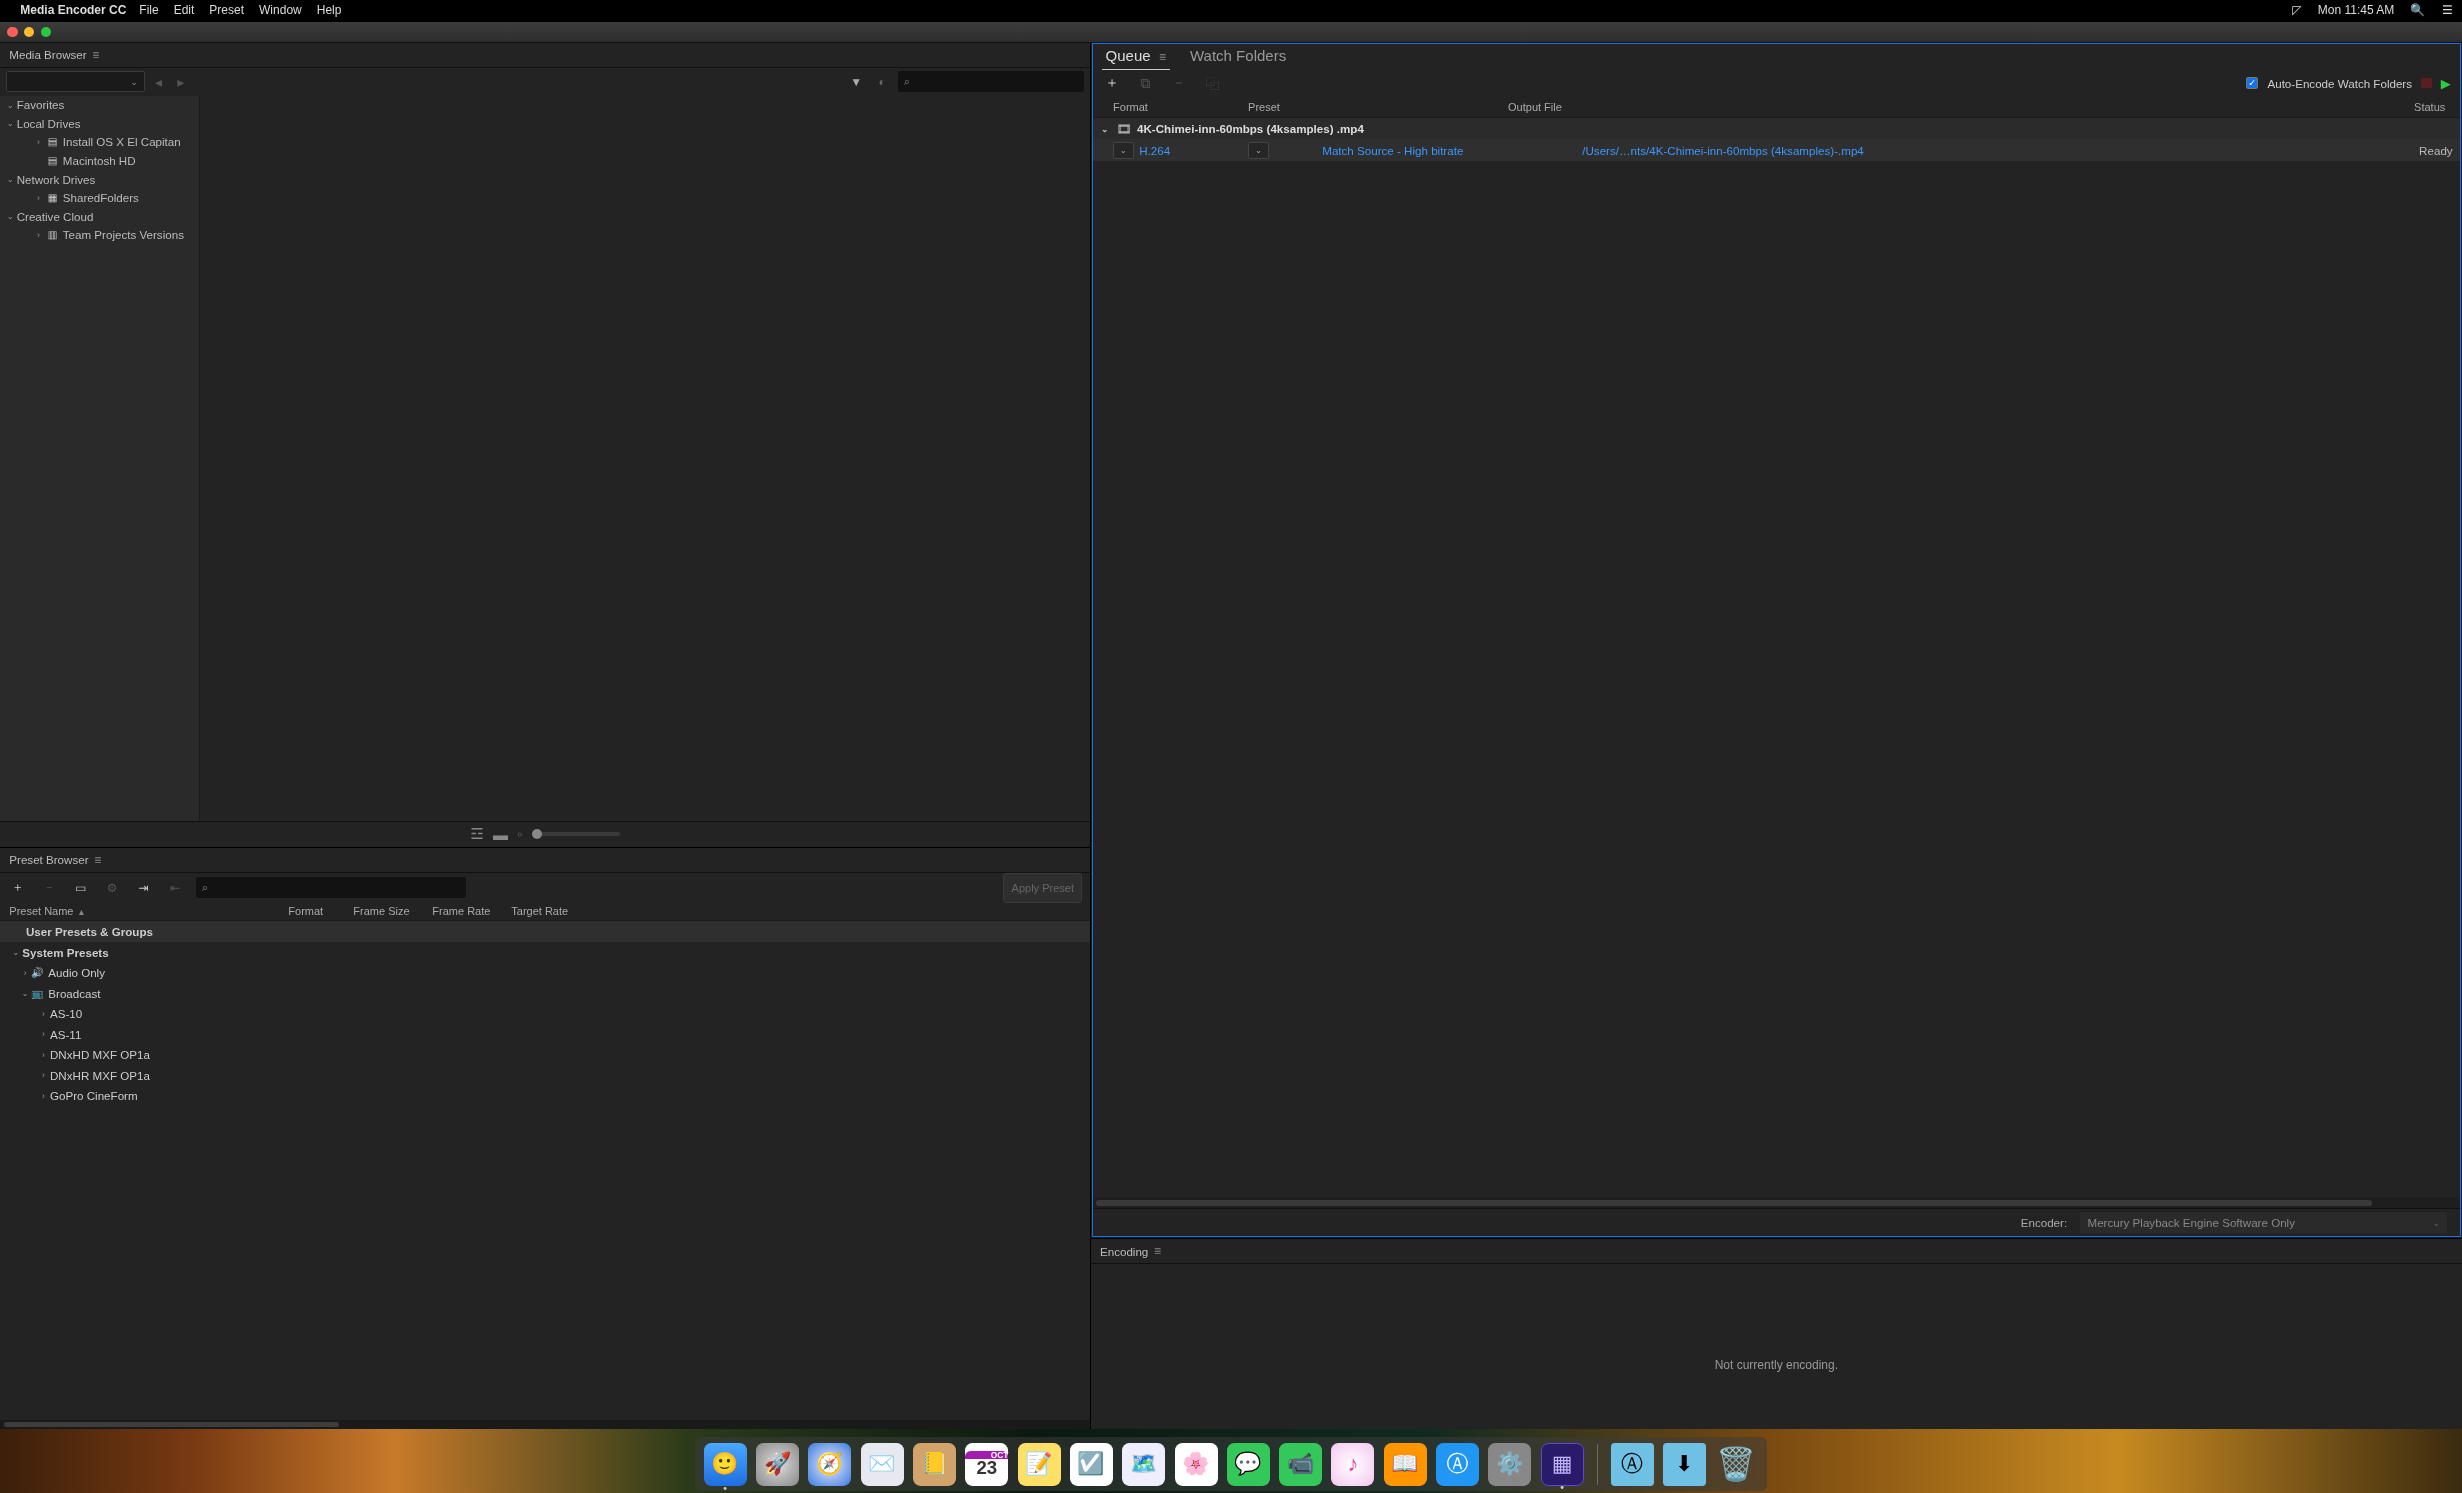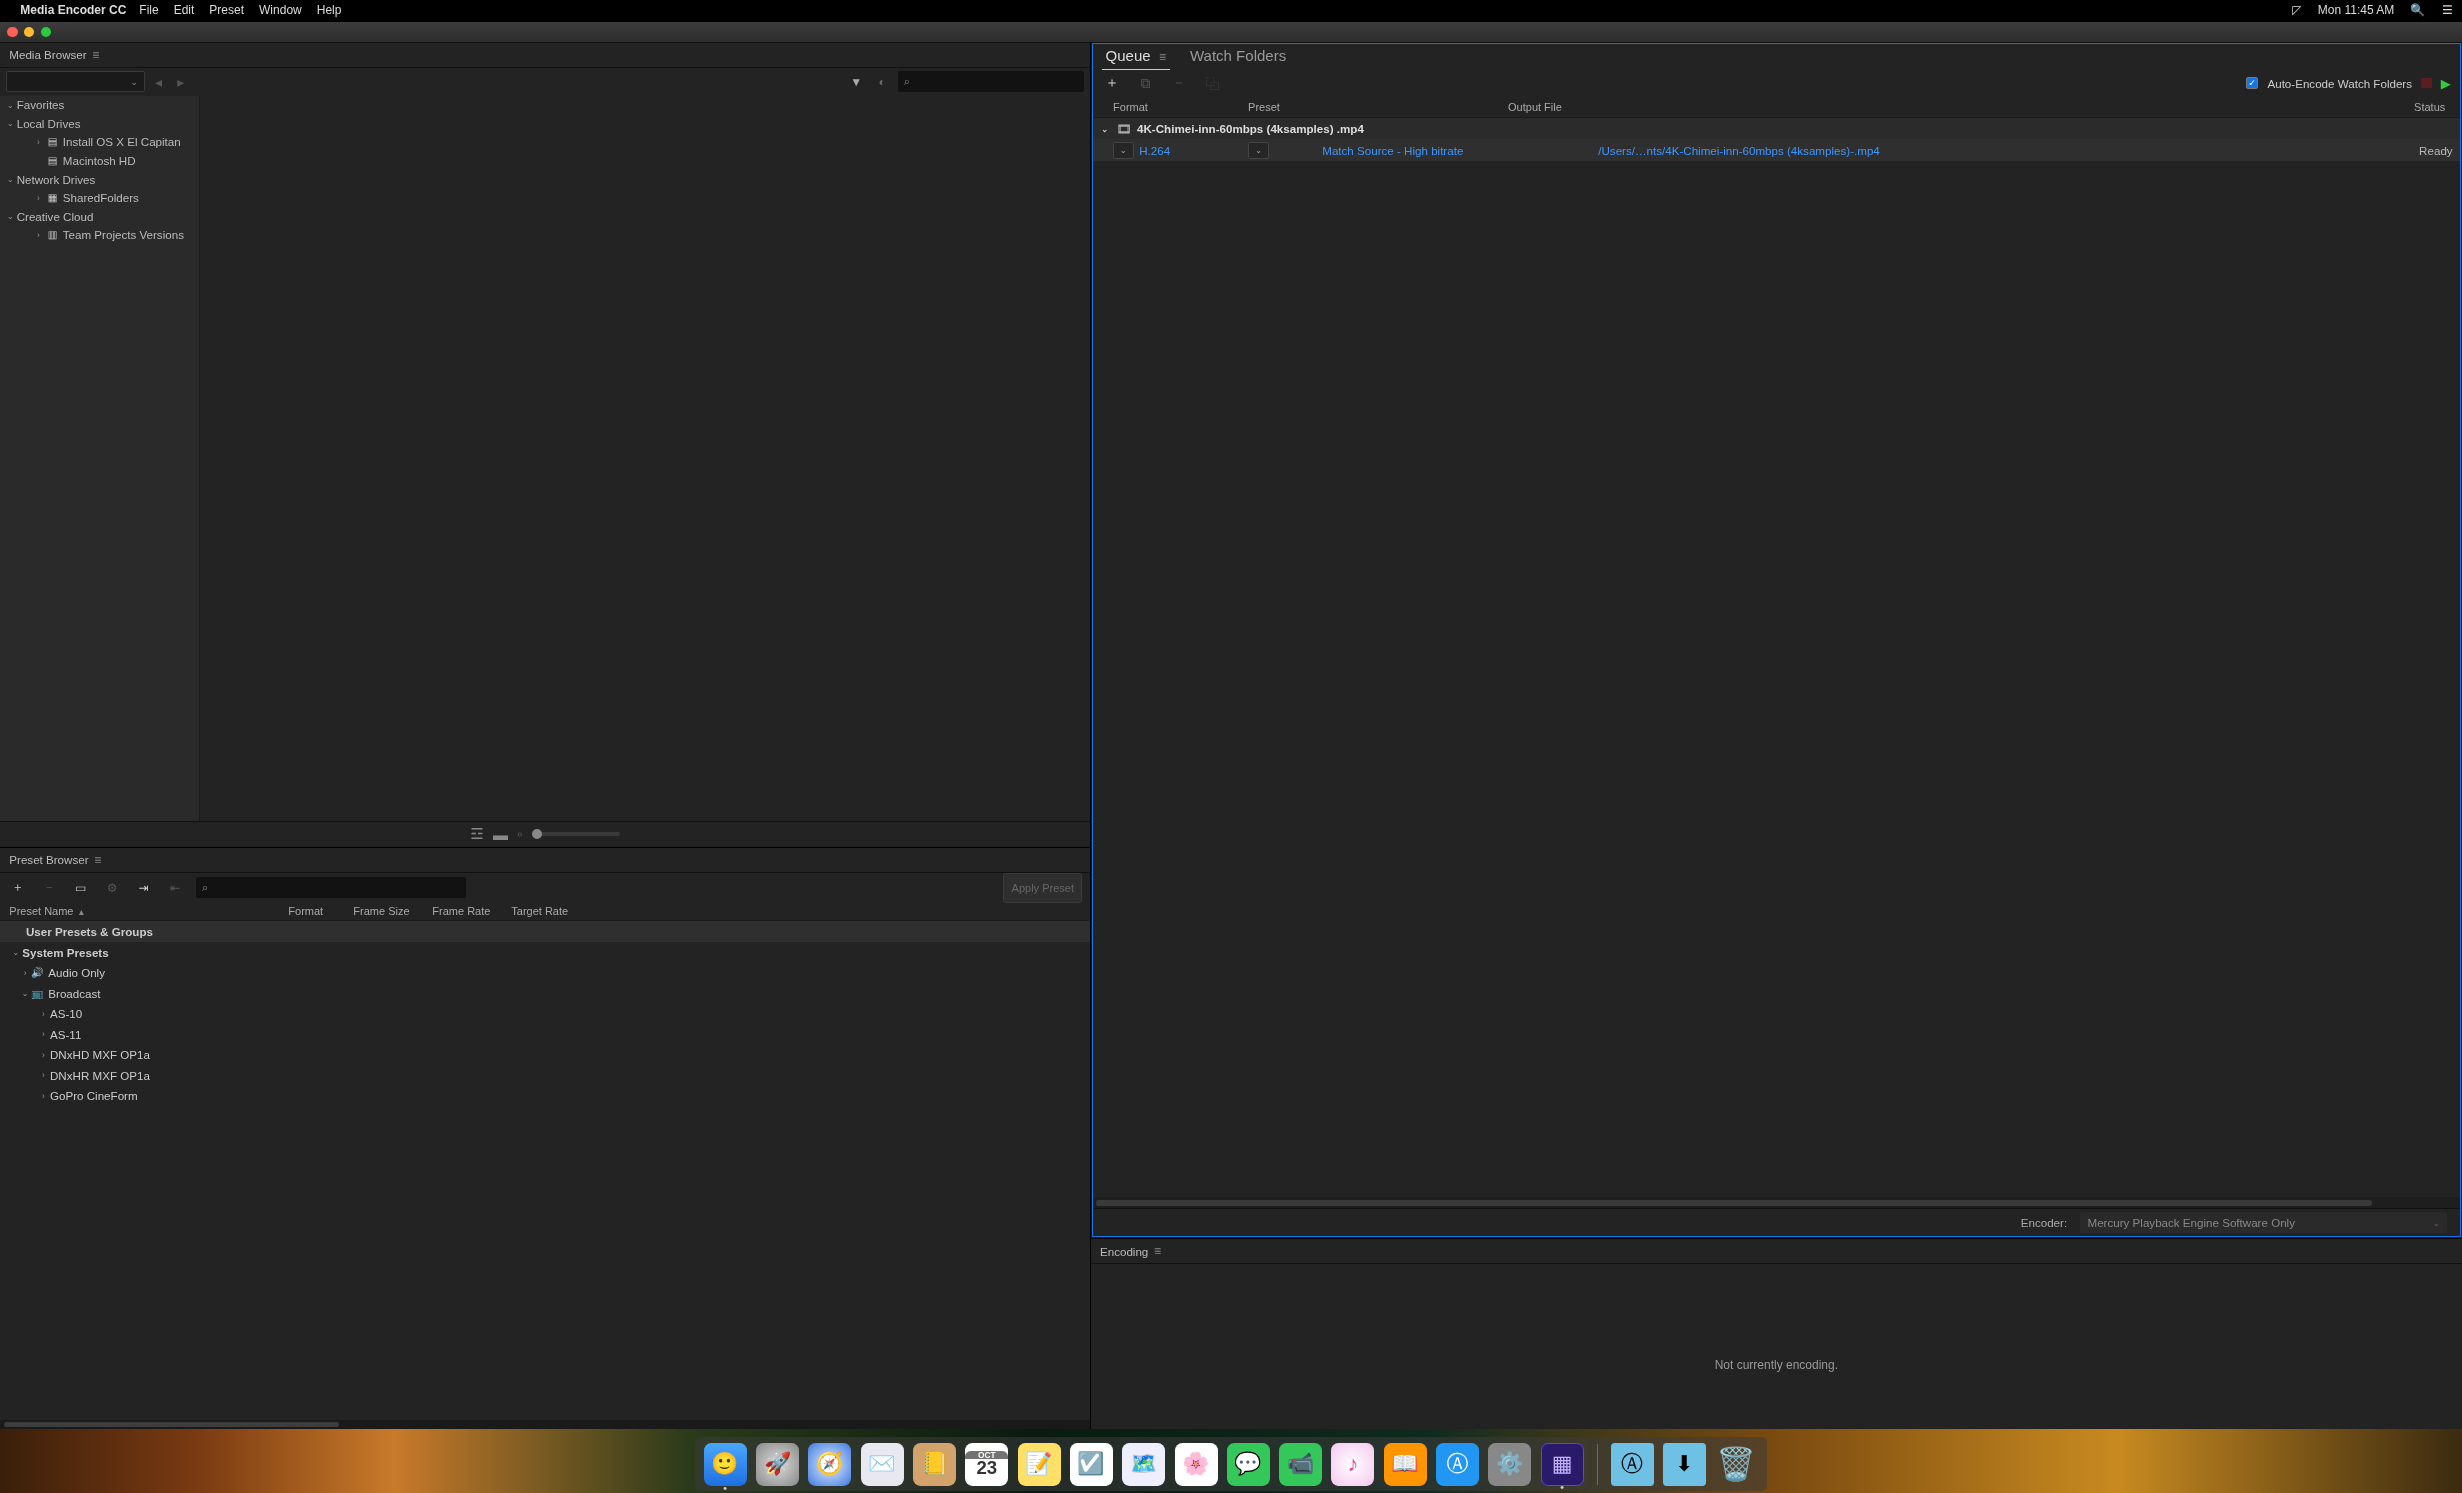--- a/index.html
+++ b/index.html
@@ -79,21 +79,21 @@
 .q-right{ margin-left:auto; display:flex; align-items:center; gap:9.3px; font-size:11.6px; color:#ccc;}
 .chk{ width:12px;height:12px; border:0.9px solid #777; background:#1473e6; color:#fff; font-size:9.3px; line-height:10.2px; text-align:center; border-radius:1.9px;}
 .rec{ width:10.2px;height:10.2px; background:#5a1e1e;}
 .play{ color:#2ecc40; font-size:13px;}
 .q-cols{ height:20.5px; display:flex; align-items:center; font-size:11px; color:#aaa; border-bottom:0.9px solid #1a1a1a; padding-left:20.5px;}
 .qc-format{flex:0 0 135px;} .qc-preset{flex:0 0 260px;} .qc-out{flex:1;} .qc-status{flex:0 0 46px;}
 .q-body{ flex:1; background:#232323; overflow:auto;}
 .src-row{ height:21.4px; display:flex; align-items:center; background:#2b2b2b; font-size:11.6px; color:#ddd; padding-left:5.6px; gap:5.6px; font-weight:600;}
 .out-row{ height:22px; display:flex; align-items:center; font-size:11.6px; color:#3b97ff; padding-left:20.5px; background:#2f2f2f;}
 .out-row .dd{ width:20.5px; height:16.7px; border:0.9px solid #444; border-radius:1.9px; color:#aaa; font-size:8.4px; display:flex; align-items:center; justify-content:center; margin-right:5.6px; background:#262626;}
-.out-row .cell-f{ flex:0 0 109px;} .out-row .cell-p{ flex:0 0 260px;margin-left:48px;} .out-row .cell-o{ flex:1; overflow:hidden; text-overflow:ellipsis; white-space:nowrap; padding-right:7px;margin-left:16px;}
+.out-row .cell-f{ flex:0 0 109px;} .out-row .cell-p{ flex:0 0 260px;margin-left:48px;} .out-row .cell-o{ flex:1; overflow:hidden; text-overflow:ellipsis; white-space:nowrap; padding-right:7px;}
 .out-row .cell-s{ flex:0 0 41px; color:#bbb;}
 .q-hscroll{ height:11px; background:#1e1e1e; position:relative;}
 .q-hscroll::before{content:"";position:absolute; left:3.7px; right:88px; top:2.8px; height:5.6px; background:#3a3a3a; border-radius:2.8px;}
 .q-foot{ height:28px; display:flex; align-items:center; justify-content:flex-end; gap:13px; padding:0 13px; font-size:11.6px; color:#aaa; border-top:0.9px solid #111;}
 .renderer-dd{ flex:0 0 367px; height:20.5px; background:#2a2a2a; color:#888; display:flex; align-items:center; padding:0 7.4px; border-radius:1.9px; justify-content:space-between;}
 
 
 .enc-panel{ flex:0 0 191px; background:#232323; display:flex; flex-direction:column; border-top:0.9px solid #000;gap:36px;}
 .enc-body{ flex:1; display:flex; align-items:center; justify-content:center; color:#999; font-size:12px;}
 
@@ -104,21 +104,21 @@
 .dock{ height:54px; background:rgba(60,60,60,.55); border-radius:5.6px; margin-bottom:1.9px; padding:3.7px 9.3px; display:flex; align-items:center; gap:9.3px; backdrop-filter:blur(3.7px);}
 .dock-icn{ width:43px; height:43px; border-radius:7.4px; display:flex; align-items:center; justify-content:center; font-size:22px; position:relative;}
 .dock-sep{ width:0.9px; height:41px; background:rgba(255,255,255,.25); margin:0 3.7px;}
 .dot::after{content:""; position:absolute; bottom:-4.6px; left:50%; transform:translateX(-50%); width:2.8px;height:2.8px; background:#ccc; border-radius:50%;}
 .di-finder{background:linear-gradient(#4aa8ff,#1e6fe0);} 
 .di-launch{background:radial-gradient(#ddd,#888);} 
 .di-safari{background:radial-gradient(#eef,#3a7ae0);} 
 .di-mail{background:#e8e8f0;} 
 .di-contacts{background:#d2a36a;} 
 .di-cal{background:#fff;color:#e33;font-size:10.2px;font-weight:700;flex-direction:column;line-height:1;}
-.di-cal .m{background:#737373;color:#fff;width:100%;text-align:center;border-radius:5.6px 5.6px 0 0;font-size:8.4px;}
+.di-cal .m{background:#a21caf;color:#fff;width:100%;text-align:right;border-radius:5.6px 5.6px 0 0;font-size:8.4px;}
 .di-notes{background:#ffe066;} .di-rem{background:#fff;} .di-maps{background:#eef;} .di-photos{background:#fff;}
 .di-msg{background:#34c759;color:#fff;} .di-ft{background:#34c759;color:#fff;} .di-itunes{background:radial-gradient(#fff,#f5c6f0);color:#e83ea0;}
 .di-ibooks{background:#ff9500;color:#fff;} .di-app{background:#2196f3;color:#fff;} .di-sys{background:#888;}
 .di-ame{background:#2a1a6a;color:#c3b4ff;border:0.9px solid #5a4ad0;}
 .di-fold{background:#6ec1e4;border-radius:3.7px;} .di-trash{background:transparent;font-size:32px;}
 </style>
 </head>
 <body>
 
 <div class="menubar">

